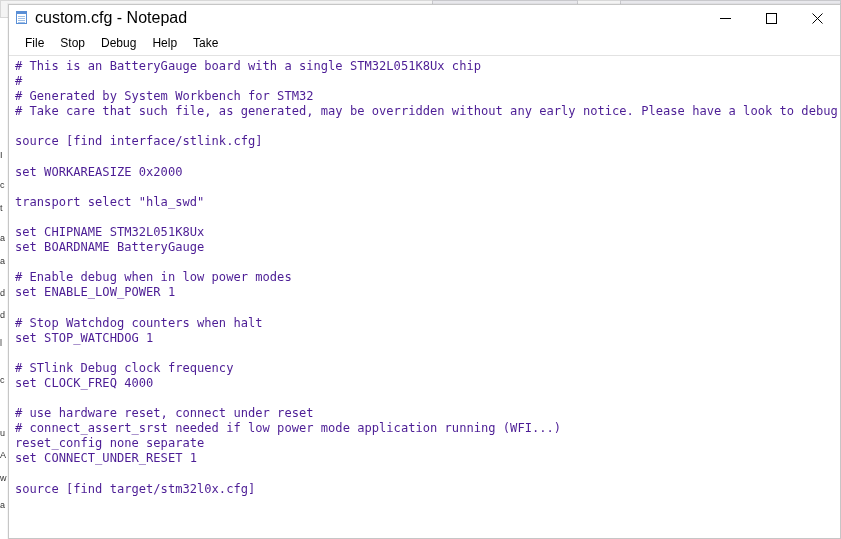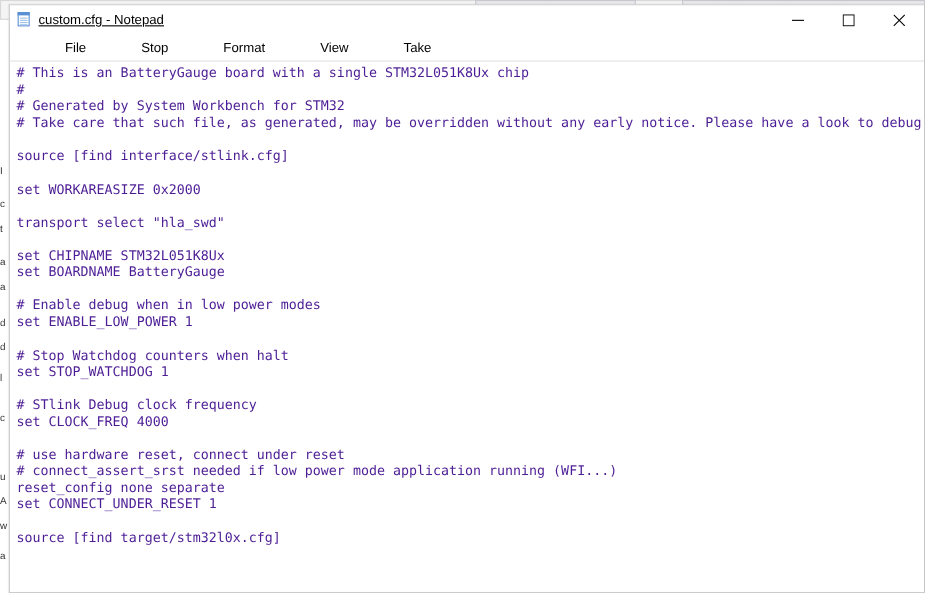--- a/index.html
+++ b/index.html
@@ -98,25 +98,24 @@
     width: 11px; height: 3px;
     background: #5a8fd6;
   }
   .title-icon .line {
     position: absolute;
     left: 3px;
     width: 7px; height: 1px;
     background: #9fbfe6;
   }
   .title-text {
-    font-size: 12px;
+    font-size: 16px;
     color: #000000;
     font-family: "Liberation Sans", sans-serif;
     white-space: nowrap;
-    text-decoration: underline;
   }
   .win-buttons {
     position: absolute;
     right: 0;
     top: 0;
     height: 26px;
     display: flex;
   }
   .win-btn {
     width: 46px;
@@ -137,21 +136,20 @@
     background: #ffffff;
     border-bottom: 1px solid #ffffff;
   }
   .menu-item {
     font-size: 12px;
     color: #000;
     padding: 2px 8px;
     font-family: "Liberation Sans", sans-serif;
     cursor: default;
     white-space: nowrap;
-    margin-left: 34px;
   }
 
   .editor-area {
     flex: 1;
     position: relative;
     background: #ffffff;
     border-top: 1px solid #e2e2e2;
     overflow: hidden;
   }
   .text-body {
@@ -222,22 +220,22 @@
         <svg width="11" height="11" viewBox="0 0 11 11" aria-hidden="true">
           <path d="M0.5 0.5 L10.5 10.5 M10.5 0.5 L0.5 10.5" stroke="currentColor" stroke-width="1" fill="none"></path>
         </svg>
       </div>
     </div>
   </div>
 
   <div class="menubar">
     <div class="menu-item">File</div>
     <div class="menu-item">Stop</div>
-    <div class="menu-item">Format</div>
-    <div class="menu-item">View</div>
+    <div class="menu-item">Debug</div>
+    <div class="menu-item">Help</div>
     <div class="menu-item">Take</div>
   </div>
 
   <div class="editor-area">
     <div class="text-body"># This is an BatteryGauge board with a single STM32L051K8Ux chip
 #
 # Generated by System Workbench for STM32
 # Take care that such file, as generated, may be overridden without any early notice. Please have a look to debug launch conf
 
 source [find interface/stlink.cfg]

